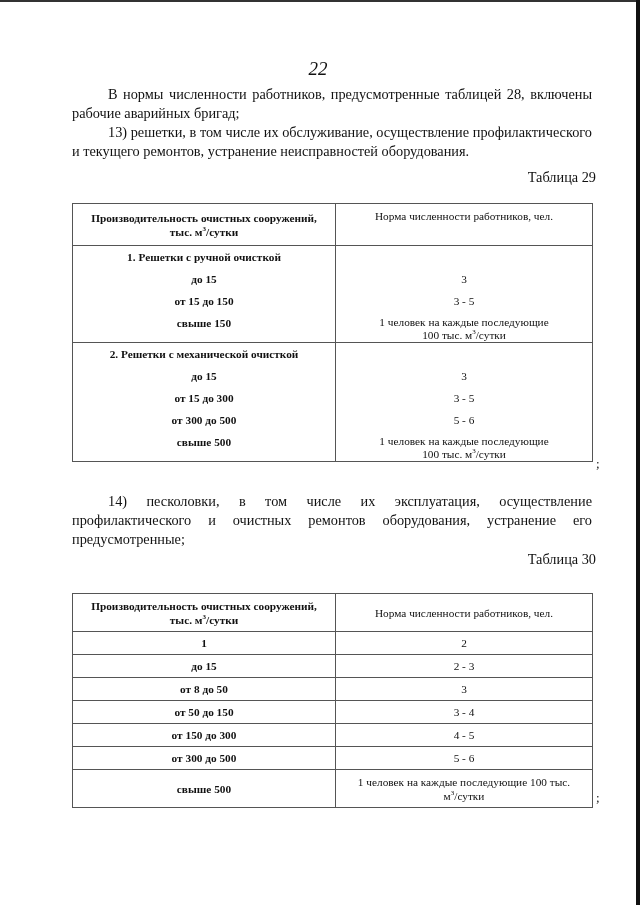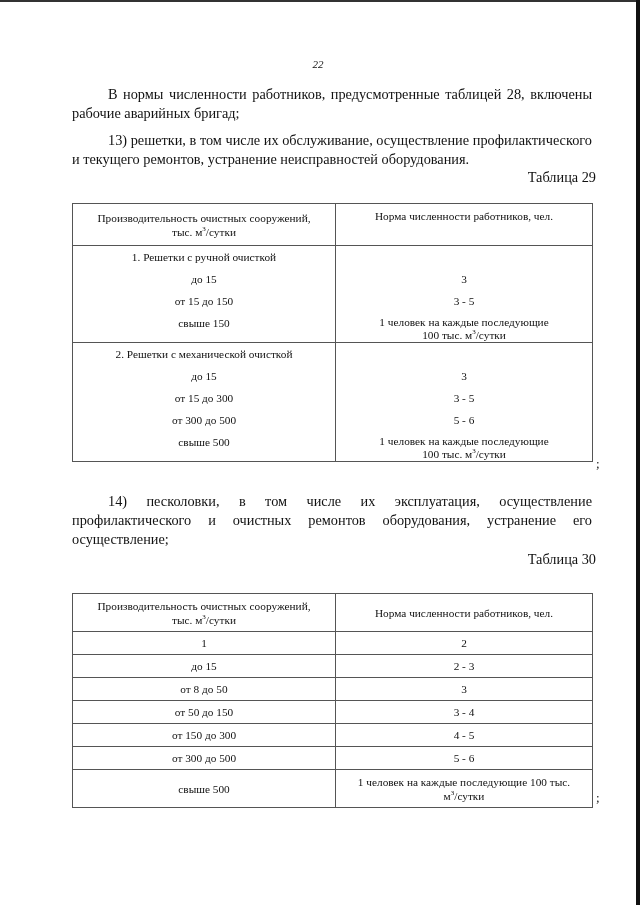--- a/index.html
+++ b/index.html
@@ -2,40 +2,40 @@
 <html><head>
   <meta charset="utf-8">
   <style>
     html, body { margin: 0; padding: 0; }
     body {
       width: 640px; height: 905px; background: #ffffff; position: relative; overflow: hidden;
       font-family: "Liberation Serif", "DejaVu Serif", serif; color: #111;
     }
     .top-edge { position: absolute; left: 0; top: 0; width: 640px; height: 2px; background: #333; }
     .right-edge { position: absolute; right: 0; top: 0; width: 4px; height: 905px; background: #111; }
-    .page-number { position: absolute; top: 58px; left: 0; width: 636px; text-align: center; font-size: 11px; font-style: italic; }
+    .page-number { position: absolute; top: 58px; left: 0; width: 636px; text-align: center; font-size: 19px; font-style: italic; }
     .para { position: absolute; left: 72px; width: 520px; font-size: 14.3px; line-height: 19px; text-align: justify; }
     .para .indent { display: inline-block; width: 36px; }
     .p1 { top: 85px; }
-    .p2 { top: 131px; }
+    .p2 { top: 123px; }
     .p3 { top: 492px; text-align-last: justify; }
     .p3b { top: 511px; text-align-last: justify; }
     .p3c { top: 530px; }
     .table-caption { position: absolute; right: 44px; font-size: 14.3px; }
     .cap29 { top: 169px; margin-left: 10px; }
     .cap30 { top: 551px; }
 
     table.norm {
       position: absolute; left: 72px; width: 521px; border-collapse: collapse;
       font-size: 11.3px; line-height: 14px;
     }
     table.norm td, table.norm th {
       border: 1px solid #555; text-align: center; vertical-align: middle; font-weight: normal; padding: 0 4px;
     }
-    table.norm .c1 { width: 254px; }
+    table.norm .c1 { width: 254px; font-weight: bold; }
     sup { font-size: 7px; line-height: 0; }
 
     #t29 { top: 203px; }
     #t29 th { height: 36px; vertical-align: middle; }
     #t29 .hdr2 { vertical-align: top; padding-top: 5px; }
     #t29 .section td { border-top: 1px solid #555; border-bottom: 1px solid #555; vertical-align: top; padding: 0; }
     .sublist { width: 100%; }
     .sublist .line { height: 22px; line-height: 22px; text-align: center; }
     .sublist .line.two { height: 30px; line-height: 13px; padding-top: 4px; box-sizing: border-box; }
     .sublist .gap { height: 6px; }
@@ -116,21 +116,21 @@
         </div>
       </div>
     </td>
   </tr>
 </tbody>
   </table>
 <span class="semi semi1">;</span>
 
 <div class="para p3"><span class="indent"></span><span>14) песколовки, в том числе их эксплуатация, осуществление</span></div>
 <div class="para p3b">профилактического и очистных ремонтов оборудования, устранение его</div>
-<div class="para p3c">осуществление;</div>
+<div class="para p3c">предусмотренные;</div>
 
 <div class="table-caption cap30">Таблица 30</div>
 
 <table class="norm" id="t30">
   <tbody>
       <tr>
     <th class="c1">
       <span>Производительность очистных сооружений,</span><br>
       <span>тыс. м</span><sup>3</sup><span>/сутки</span>
     </th>

